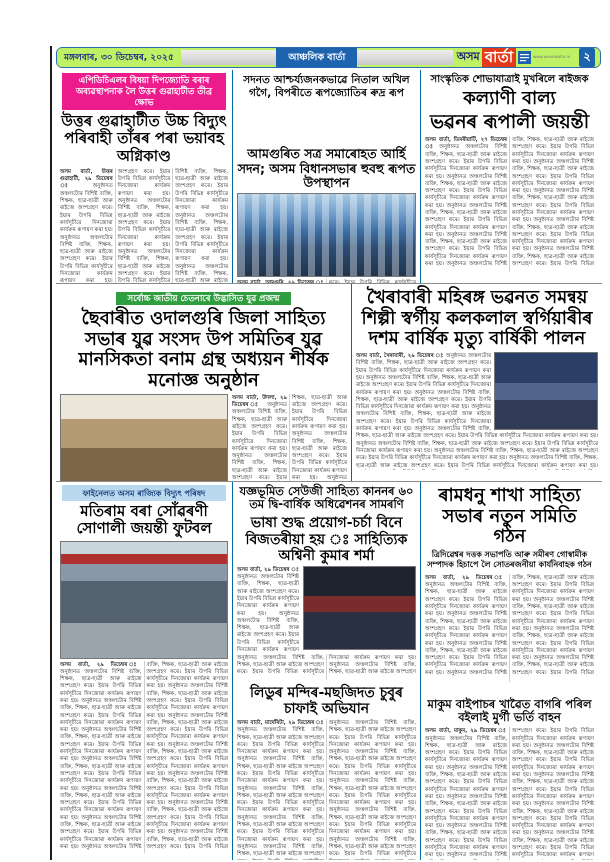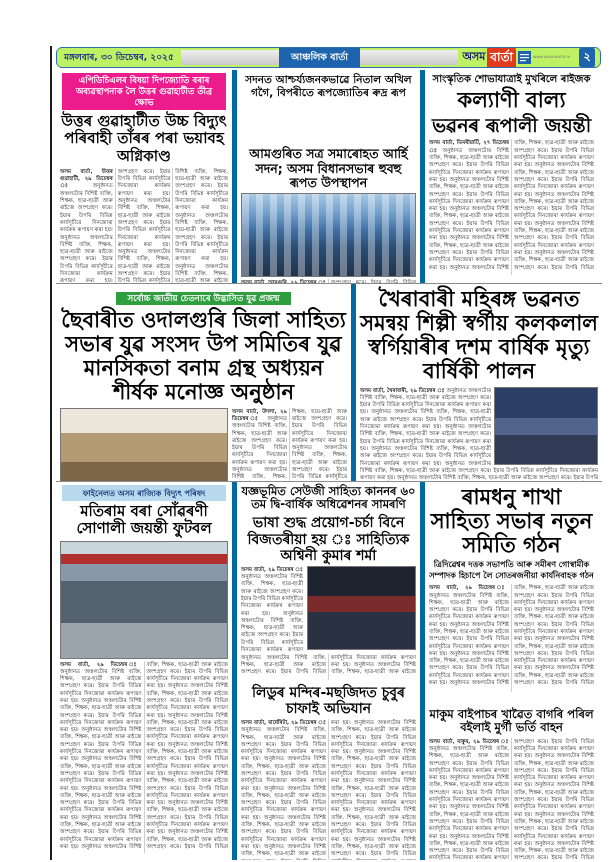--- a/index.html
+++ b/index.html
@@ -9,42 +9,42 @@
 
   
   .hbar{position:absolute;left:56px;top:47px;width:545px;height:21px;border:1.5px solid #2d6db5;
         border-radius:6px;background:#bef264;display:flex;align-items:stretch;overflow:hidden;box-sizing:border-box;}
   .h-date{display:flex;align-items:center;padding:0 7px;color:#1b2f8a;font-weight:bold;font-size:9px;white-space:nowrap;}
   .h-gap{flex:1;background:linear-gradient(180deg,#efefef,#c9c9c9);margin:2px 0;}
   .h-section{background:#1e63ad;color:#fff;font-weight:bold;font-size:9.5px;display:flex;align-items:center;
              padding:0 12px;white-space:nowrap;}
   .h-mast{display:flex;align-items:center;gap:2px;padding:0 4px;white-space:nowrap;}
   .mast1{color:#14146e;font-weight:bold;font-size:11px;}
-  .mast2{color:#fff;background:#e23b1b;font-weight:bold;font-size:12px;padding:0 3px;border-radius:1px;}
+  .mast2{color:#fff;background:#e23b1b;font-weight:bold;font-size:15px;padding:0 3px;border-radius:1px;}
   .mast-logo{width:13px;height:13px;}
   .h-web{font-size:4px;color:#777;line-height:1.2;width:42px;overflow:hidden;}
   .h-pagenum{background:#1e63ad;color:#fff;font-weight:bold;font-size:11px;display:flex;align-items:center;
              justify-content:center;width:16px;border-radius:2px;margin:1px 1px 1px 2px;}
 
   
   .band{position:absolute;left:56px;width:546px;display:flex;box-sizing:border-box;}
   .band2,.band3{border-top:1px solid #8c8c8c;}
   .col{box-sizing:border-box;padding:2px 4px;overflow:hidden;}
-  .col+.col{border-left:5px solid #0369a1;}
+  .col+.col{border-left:1px solid #0369a1;}
 
   
   .kicker-box{color:#fff;font-weight:bold;font-size:8.5px;text-align:center;line-height:1.3;
               padding:2px 4px;margin:1px 2px 3px 2px;}
   .kicker-pink{background:#ec1c8c;}
   .kicker-green{background:#2f9e3f;display:inline-block;padding:1px 12px;margin:2px auto;}
   .kicker-blue{background:#b9d9ee;color:#123a7a;font-weight:bold;font-size:8px;text-align:center;
                padding:1.5px 2px;margin:1px 2px 2px 2px;}
   .kicker-plain{font-weight:bold;font-size:10.5px;text-align:center;line-height:1.25;margin:1px 0 2px 0;color:#000;}
   .hl{font-weight:bold;color:#000;text-align:center;line-height:1.15;margin:1px 0 3px 0;}
-  .hl15{font-size:15px;} .hl13{font-size:12.5px;margin-top:48px;} .hl17{font-size:21px;} .hl20{font-size:19px;}
+  .hl15{font-size:15px;} .hl13{font-size:12.5px;margin-top:48px;} .hl17{font-size:18px;} .hl20{font-size:19px;}
   .hl14{font-size:14px;} .hl11{font-size:11.5px;}
   .subhead{font-weight:bold;font-size:8px;text-align:center;line-height:1.3;margin:1px 0 3px 0;color:#000;}
   .center{text-align:center;}
 
   .body-txt{font-size:5.3px;line-height:1.38;text-align:justify;color:#1b1b1b;
             column-gap:5px;column-rule:0.5px solid #cfcfcf;overflow:hidden;}
   .c2{column-count:2;} .c3{column-count:3;}
   .body-txt b{font-size:5.3px;}
 
   .photo{border:1px solid #777;box-sizing:border-box;width:100%;}

